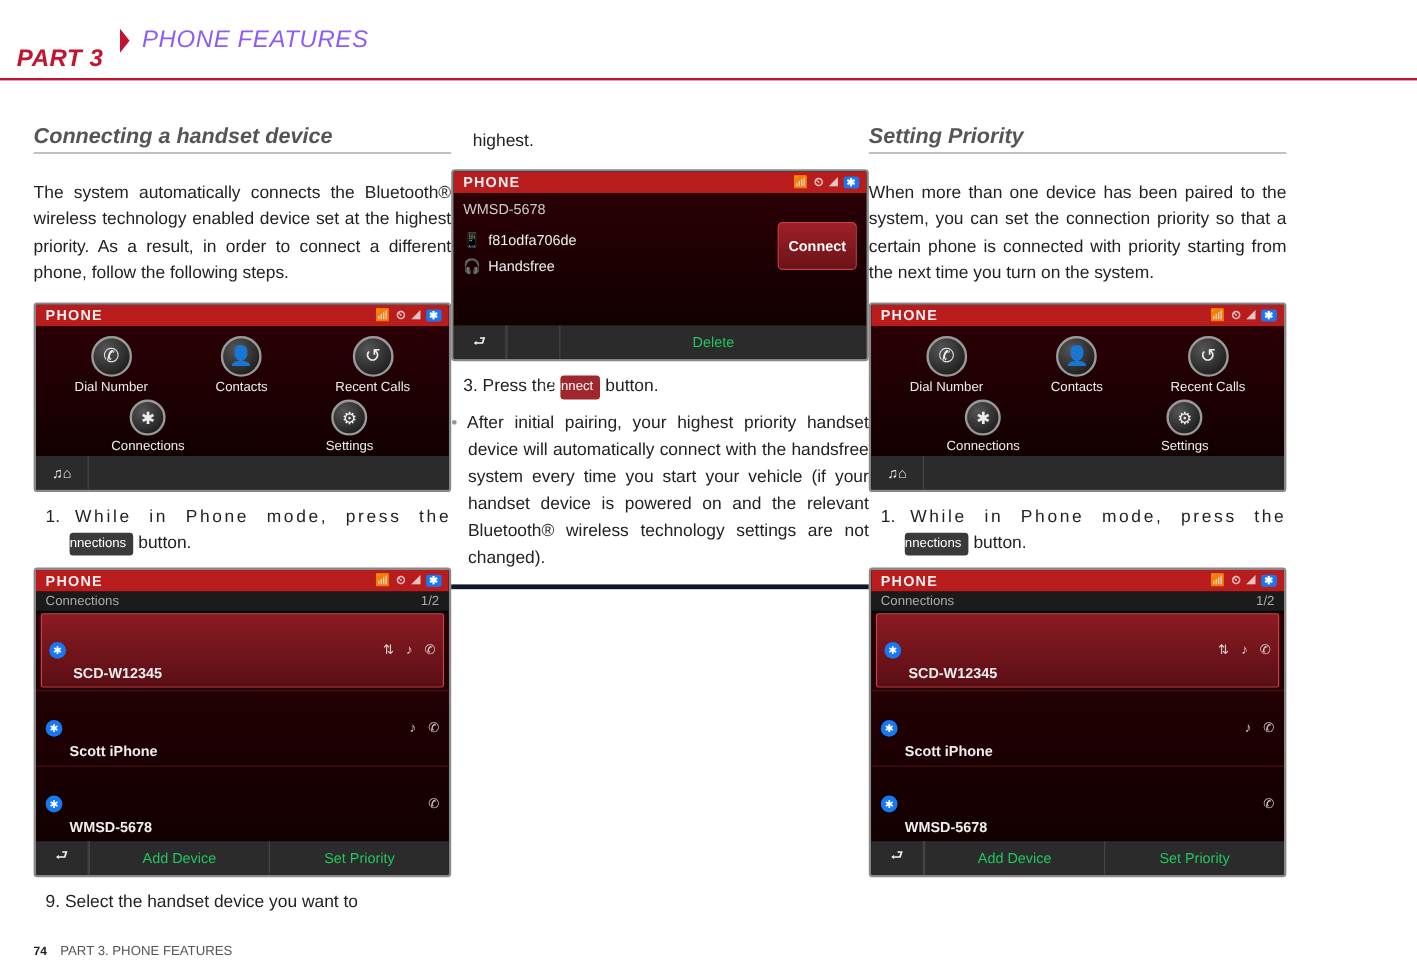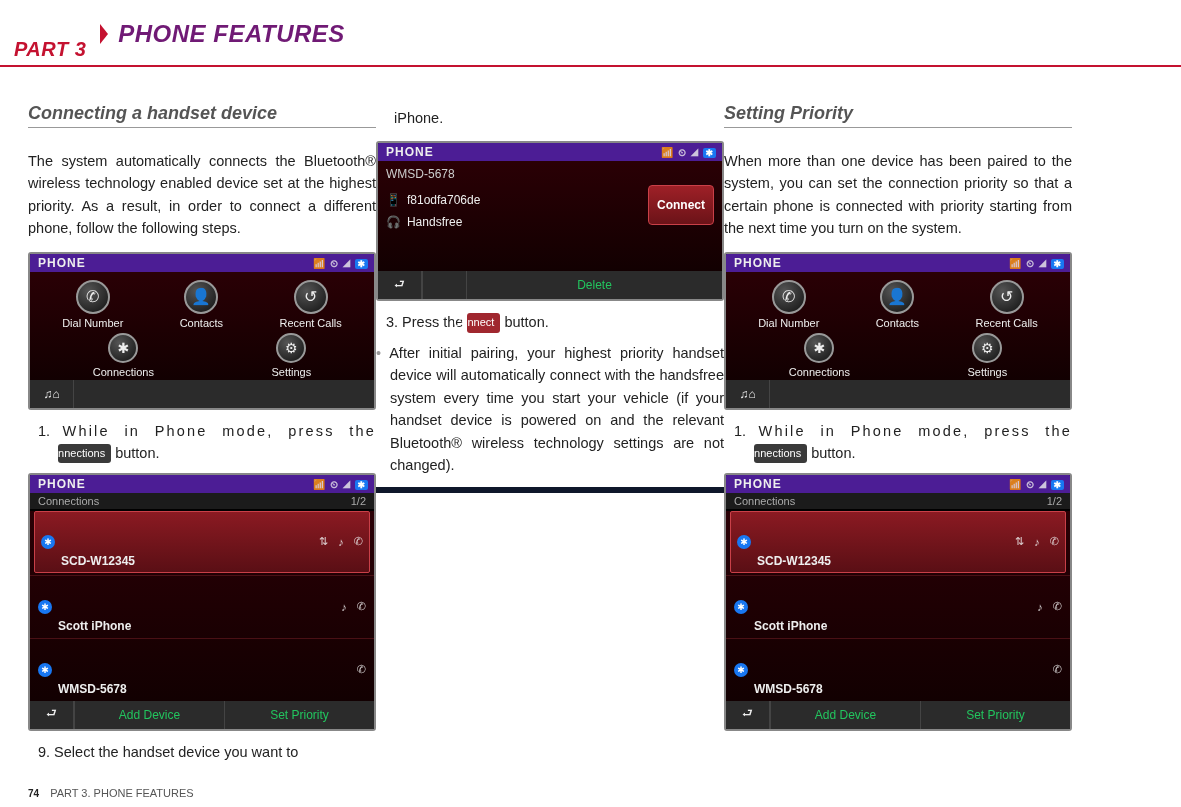--- a/index.html
+++ b/index.html
@@ -1,40 +1,40 @@
 <!DOCTYPE html>
 <html><head>
 <meta charset="utf-8">
 <style>
   * { box-sizing: border-box; margin: 0; padding: 0; }
   body { width: 1181px; height: 807px; font-family: Arial, Helvetica, sans-serif; color: #222; position: relative; background: #fff; }
 
   .header { display: flex; align-items: center; padding: 6px 0 4px 14px; border-bottom: 2px solid #c41230; }
   .part { color: #c41230; font-weight: 700; font-style: italic; font-size: 20px; margin-right: 14px; letter-spacing: 0.5px; margin-top: 32px; }
   .sep { width: 0; height: 0; border-top: 10px solid transparent; border-bottom: 10px solid transparent; border-left: 8px solid #c41230; margin-right: 10px; }
-  .title { color: #701a75; font-weight: 700; font-style: italic; font-size: 24px; letter-spacing: 0.5px; }
+  .title { color: #8b5cf6; font-weight: 400; font-style: italic; font-size: 20px; letter-spacing: 0.5px; }
 
   .columns { display: flex; padding: 36px 28px 0 28px; }
   .col { width: 348px; }
 
   .section-heading { font-weight: 700; font-style: italic; font-size: 18px; color: #555; border-bottom: 1px solid #999; padding-bottom: 3px; margin-bottom: 22px; }
   .note-heading { font-weight: 700; font-style: italic; color: #888; font-size: 16px; border-bottom: 1px solid #aaa; padding-bottom: 2px; margin: 16px 0 6px 0; }
 
   p.body { font-size: 14.5px; line-height: 1.55; text-align: justify; margin-bottom: 12px; }
   .step { font-size: 14.5px; line-height: 1.55; text-align: justify; padding-left: 20px; text-indent: -20px; margin: 10px 0 8px 10px; }
   .step .letterspace { letter-spacing: 2.2px; }
   .btn-inline { display: inline-block; background: #3a3a3a; color: #fff; font-size: 11px; padding: 1px 6px; border-radius: 3px; vertical-align: 1px; font-family: Arial; }
   .btn-inline.red { background: #a0272f; }
-  ul.note { border-bottom: 6px solid #0f172a; padding-bottom: 10px; }
+  ul.note { border-bottom: 4px solid #0f172a; padding-bottom: 10px; }
   ul.note li { font-size: 14.5px; line-height: 1.55; text-align: justify; list-style: none; padding-left: 14px; text-indent: -14px; }
   ul.note li::before { content: "• "; color: #999; }
 
   
   .shot { width: 100%; border: 2px solid #888; border-radius: 3px; background: #000; color: #eee; font-family: Arial; overflow: hidden; margin-bottom: 4px; }
-  .shot .status { background: #4c1d95; display: flex; align-items: flex-end; justify-content: space-between; padding: 2px 6px 2px 8px; font-size: 12px; font-weight: 700; letter-spacing: 1px; }
+  .shot .status { background: #b91c1c; display: flex; align-items: center; justify-content: space-between; padding: 2px 6px 2px 8px; font-size: 12px; font-weight: 700; letter-spacing: 1px; }
   .shot .status .right { display:flex; gap:4px; align-items:center; }
   .shot .status .bt { background:#1877f2; color:#fff; font-size:9px; padding:0 2px; border-radius:2px; }
   .shot .status .sig { font-size:10px; opacity:.8;}
 
   .menu-body { background: linear-gradient(#2a0005, #120001); padding: 8px 4px 2px 4px; }
   .row-icons { display: flex; justify-content: space-around; text-align: center; }
   .row-icons .cell { font-size: 11px; }
   .row-icons .circ { width: 34px; height: 34px; margin: 0 auto 3px auto; border-radius: 50%; background: radial-gradient(circle at 35% 30%, #555, #111); border: 2px solid #999; display:flex; align-items:center; justify-content:center; font-size:16px; }
   .row-icons.small .circ { width: 30px; height:30px; font-size:14px;}
   .footer-bar { background:#2b2b2b; display:flex; height:28px; }
@@ -139,21 +139,21 @@
         <div class="fb">⮐</div>
         <div class="fbtn">Add Device</div>
         <div class="fbtn">Set Priority</div>
       </div>
     </div>
 
     <p class="step">9. Select the handset device you want to</p>
   </div>
 
   <div class="col">
-    <p class="body" style="text-indent:18px; margin-top:4px;">iPhone.</p>
+    <p class="body" style="text-indent:18px; margin-top:4px;">highest.</p>
 
     <div class="shot">
       <div class="status">
         <span>PHONE</span>
         <span class="right">
             <span class="sig">📶 ⏲ ◢</span>
             <span class="bt">✱</span>
           </span>
       </div>
       <div class="detail-body">

